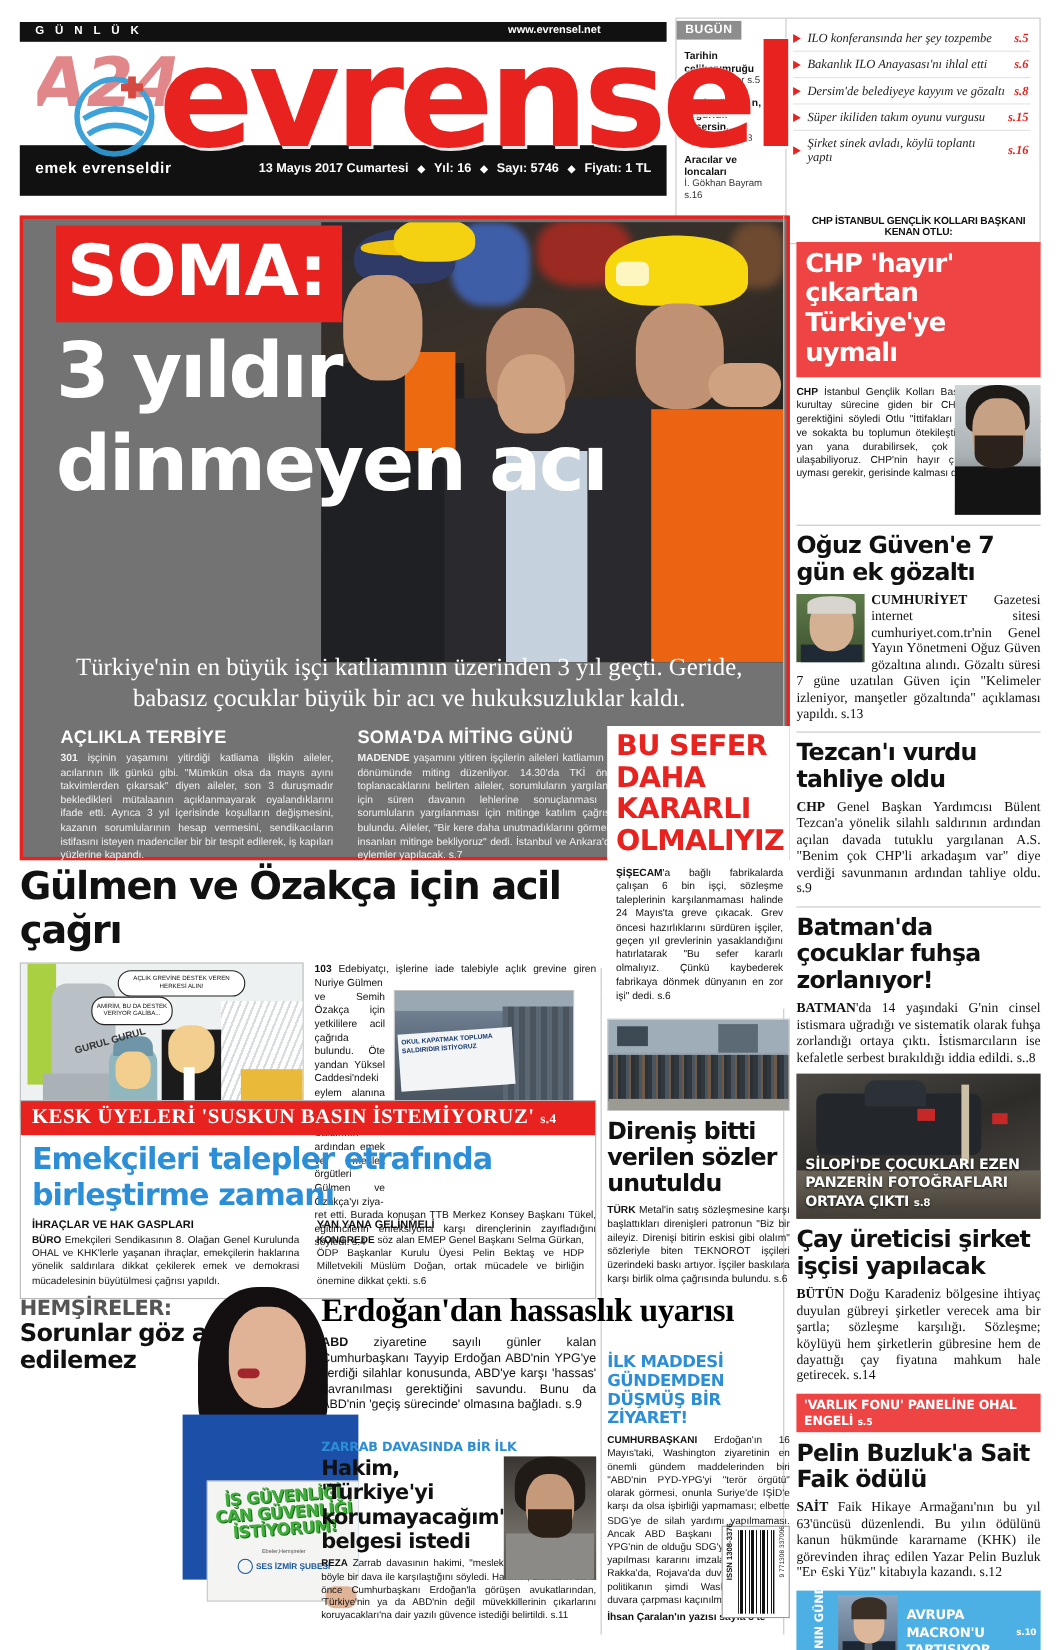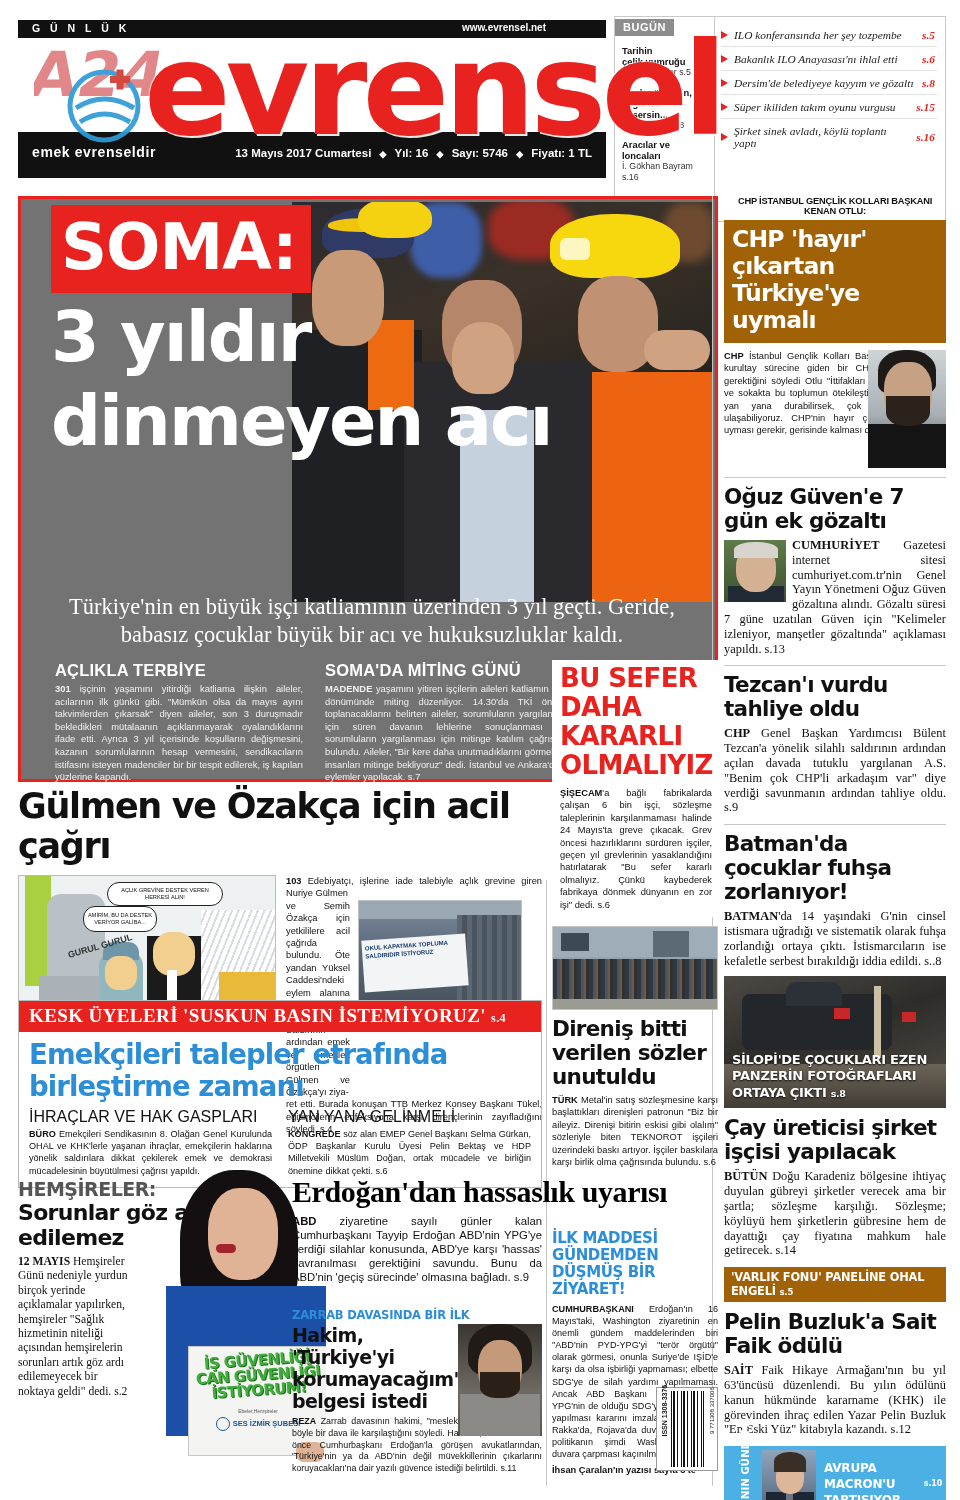--- a/index.html
+++ b/index.html
@@ -223,21 +223,21 @@
     font-size: 19px; letter-spacing: .4px;
   }
   .kesk-bar .sp { font-size: 12px; }
   .kesk-head {
     color: #2c8ed6; font-family: "DejaVu Sans", sans-serif; font-weight: 700;
     font-size: 27.5px; line-height: 32px; letter-spacing: -.9px;
     padding: 6px 10px 2px;
   }
   .kesk-cols { display: flex; gap: 16px; padding: 4px 10px 10px; }
   .kesk-col { flex: 1; }
-  .kesk-col h5 { font-size: 16px; font-weight: 400; color: #111; margin-bottom: 2px; }
+  .kesk-col h5 { font-size: 10px; font-weight: 700; color: #111; margin-bottom: 2px; }
   .kesk-col p { font-size: 9.1px; line-height: 12.2px; text-align: justify; }
   .kesk-col p b { font-weight: 700; }
 
   
   .yildiz {
     position: absolute; left: 552px; top: 888px; width: 166px;
   }
   .yildiz h5 {
     font-size: 11.8px; font-weight: 700; letter-spacing: -.2px; color: #111;
   }
@@ -355,21 +355,21 @@
   }
   .bc-side { font-size: 6px; transform: rotate(-90deg); white-space:nowrap; width:10px;}
 
   
   .rcol { position: absolute; left: 724px; top: 196px; width: 222px; }
   .rdiv { border-top: 1px solid #c8c8c8; margin: 9px 0 7px; }
   .chp-kicker {
     font-size: 9.3px; font-weight: 700; letter-spacing: -.2px; color: #111;
     text-align: center; margin-bottom: 4px;
   }
-  .chp-box { background: #a16207; padding: 6px 8px 9px; }
+  .chp-box { background: #ef4444; padding: 6px 8px 9px; }
   .chp-box h2 {
     color: #fff; font-family: "DejaVu Sans", sans-serif; font-weight: 700;
     font-size: 23.5px; line-height: 27px; letter-spacing: -.8px;
   }
   .chp-body { margin-top: 7px; position: relative; min-height: 118px; }
   .chp-photo {
     position: absolute; right: 0; top: 0; width: 78px; height: 118px;
     background: linear-gradient(180deg,#cfd4d6 0%,#a9b0b4 55%,#3b3b3d 100%);
     overflow: hidden;
   }
@@ -411,21 +411,21 @@
   .si-rubble{position:absolute;left:0;bottom:0;width:100%;height:44px;background:linear-gradient(180deg,#6b6458 0%,#423d35 100%);}
   .si-cap {
     position: absolute; left: 8px; bottom: 6px; z-index: 4;
     color: #fff; font-family: "DejaVu Sans", sans-serif; font-weight: 700;
     font-size: 13px; line-height: 16.5px; letter-spacing: -.3px;
     text-shadow: 0 1px 2px rgba(0,0,0,.85);
   }
   .si-cap .sp { font-size: 9.5px; }
 
   .varlik-bar {
-    background: #a16207; color: #fff; font-family: "DejaVu Sans", sans-serif;
+    background: #ef4444; color: #fff; font-family: "DejaVu Sans", sans-serif;
     font-weight: 700; font-size: 11.4px; letter-spacing: -.2px;
     padding: 3px 7px 4px; margin-top: 9px;
   }
   .varlik-bar .sp { font-size: 8.5px; }
 
   .avrupa-box {
     margin-top: 9px; height: 76px; display: flex; background: #4cb0e4; padding: 4px;
   }
   .av-label {
     width: 34px; color: #fff; font-family: "DejaVu Sans", sans-serif; font-weight: 700;
@@ -650,21 +650,20 @@
       <div class="sp-people"></div>
       <div class="sp-ground"></div>
     </div>
     <h2>Direniş bitti verilen sözler unutuldu</h2>
     <p><b>TÜRK</b> <span>Metal'in satış sözleşmesine karşı başlattıkları direnişleri patronun "Biz bir aileyiz. Direnişi bitirin eskisi gibi olalım" sözleriyle biten TEKNOROT işçileri üzerindeki baskı artıyor. İşçiler baskılara karşı birlik olma çağrısında bulundu. s.6</span></p>
   </div>
 
   <div class="hemsire">
     <div class="kicker">HEMŞİRELER:</div>
     <h2>Sorunlar göz ardı edilemez</h2>
-    <p><b>12 MAYIS</b> <span>Hemşireler Günü nedeniyle yurdun birçok yerinde açıklamalar yapılırken, hemşireler "Sağlık hizmetinin niteliği açısından hemşirelerin sorunları artık göz ardı edilemeyecek bir noktaya geldi" dedi. s.2</span></p>
     <div class="nurse-photo">
       <div class="np-hair"></div>
       <div class="np-body"></div>
       <div class="np-face"></div>
       <div class="np-lip"></div>
       <div class="np-sign">
         <div class="l1">İŞ GÜVENLİĞİ CAN GÜVENLİĞİ İSTİYORUM!</div>
         <div class="l3">Ebeler,Hemşireler</div>
         <div class="l4"><span class="np-ses"></span><span>SES İZMİR ŞUBESİ</span></div>
       </div>

